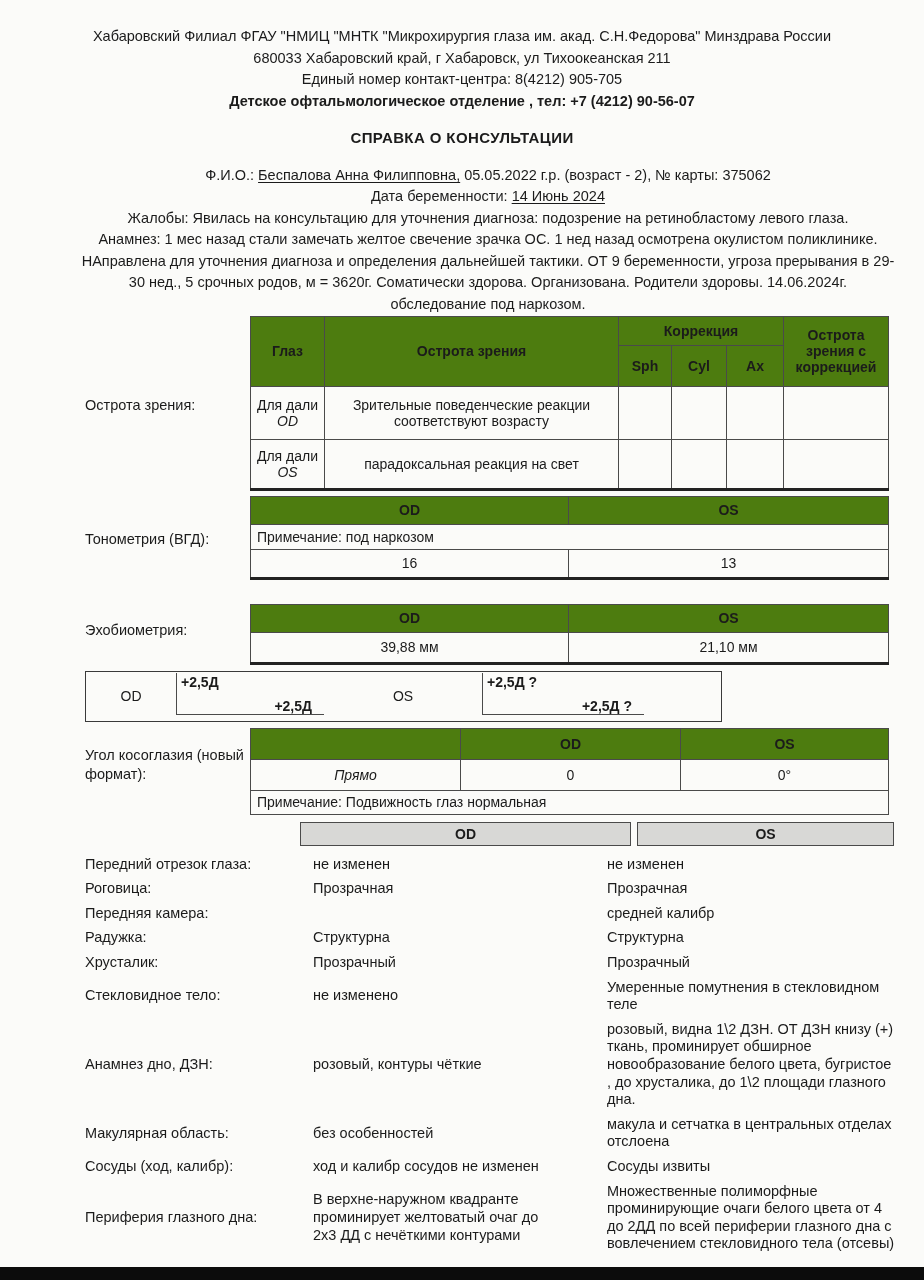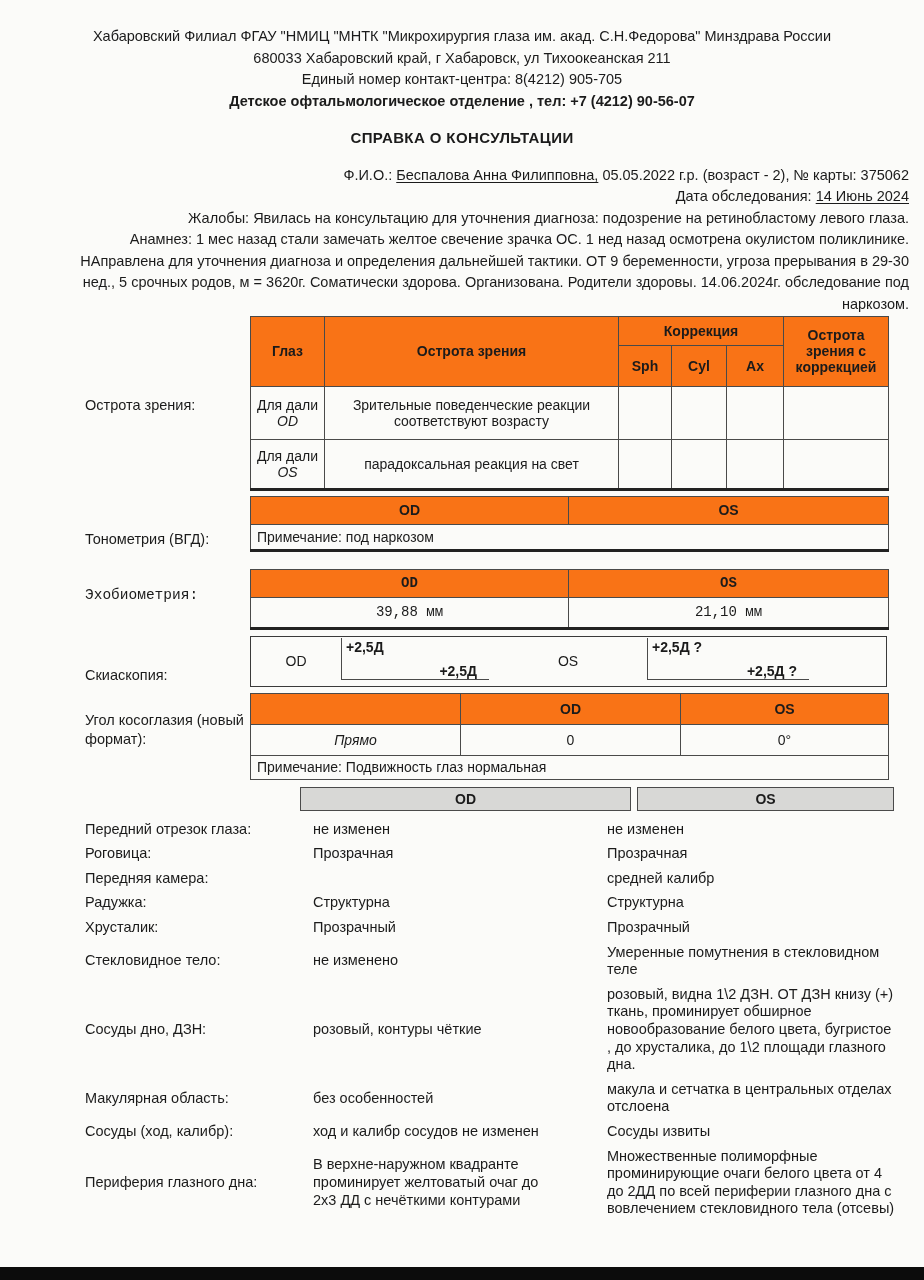--- a/index.html
+++ b/index.html
@@ -10,49 +10,49 @@
     -webkit-font-smoothing:antialiased;
   }
   .page{width:924px;height:1280px;position:relative;}
 
   
   .doc-header{padding-top:26px;text-align:center;font-size:14.5px;line-height:21.5px;}
   .h-bold{font-weight:bold;}
   .doc-title{margin-top:15px;font-weight:bold;font-size:15px;letter-spacing:.4px;}
 
   
-  .patient{margin:16px 15px 0 80px;font-size:14.5px;line-height:21.6px;text-align:right;}
+  .patient{margin:16px 28px 0 80px;font-size:14.5px;line-height:21.6px;text-align:center;}
   .u{text-decoration:underline;text-underline-offset:2px;}
 
   
   .sect{display:flex;margin-left:85px;}
   .sect-label{width:165px;flex-shrink:0;font-size:14.5px;line-height:19px;}
   .sect-body{width:638px;flex-shrink:0;}
 
   table.tbl{border-collapse:collapse;width:638px;font-size:14px;table-layout:fixed;border:1.5px solid #2f2f2f;}
   table.tbl th, table.tbl td{border:1px solid #4a4a4a;text-align:center;padding:1px 4px;vertical-align:middle;}
-  table.tbl th{background:#f97316;font-weight:bold;}
+  table.tbl th{background:#4d7c0f;font-weight:bold;}
   table.tbl td.note{text-align:left;padding-left:6px;}
   .tb2{border-bottom:3px solid #222 !important;}
   .it{font-style:italic;}
 
   
   .acuity .sect-label{padding-top:80px;}
   .acuity-tbl tr.gh1 th{height:26px;}
   .acuity-tbl tr.gh2 th{height:38px;}
   .acuity-tbl tr.br1 td{height:50px;}
   .acuity-tbl tr.br2 td{height:46px;}
 
   
   .tono{margin-top:5px;}
   .tono .sect-label{padding-top:34px;}
   .tono-tbl tr.gh th{height:25px;}
   .tono-tbl td.note{height:22px;}
   .tono-tbl tr.vals td{height:25px;}
-  .echo{margin-top:17px;font-family:Liberation Mono, monospace;}
+  .echo{margin-top:24px;}
   .echo .sect-label{padding-top:17px;}
   .echo-tbl tr.gh th{height:25px;}
   .echo-tbl tr.vals td{height:27px;}
 
   
   .skia-sect{margin-top:6px;}
   .skia-sect .sect-label{padding-top:30px;}
   .skia{border:1.5px solid #3a3a3a;width:635px;font-size:14px;background:transparent;}
   .skia-note{border-bottom:1px solid #4a4a4a;padding:2px 6px;height:18px;}
   .skia-row{display:flex;height:49px;}
@@ -97,21 +97,21 @@
     <div class="doc-title">СПРАВКА О КОНСУЛЬТАЦИИ</div>
   </div>
 
   <div class="patient">
     <div>
       <span>Ф.И.О.:</span>
       <span class="u">Беспалова Анна Филипповна,</span>
       <span>05.05.2022 г.р. (возраст - 2), № карты: 375062</span>
     </div>
     <div>
-      <span>Дата обследования:</span>
+      <span>Дата беременности:</span>
       <span class="u">14 Июнь 2024</span>
     </div>
     <div>Жалобы: Явилась на консультацию для уточнения диагноза: подозрение на ретинобластому левого глаза.</div>
     <div>Анамнез: 1 мес назад стали замечать желтое свечение зрачка ОС. 1 нед назад осмотрена окулистом поликлинике. НАправлена для уточнения диагноза и определения дальнейшей тактики. ОТ 9 беременности, угроза прерывания в 29-30 нед., 5 срочных родов, м = 3620г. Соматически здорова. Организована. Родители здоровы. 14.06.2024г. обследование под наркозом.</div>
   </div>
 
   <div class="sect acuity">
     <div class="sect-label">Острота зрения:</div>
     <div class="sect-body">
       <table class="tbl acuity-tbl tb2">
@@ -171,20 +171,24 @@
             <col style="width:320px">
           </colgroup>
         <tbody>
             <tr class="gh">
           <th>OD</th>
           <th>OS</th>
         </tr>
         <tr>
               <td colspan="2" class="note">Примечание: под наркозом</td>
             </tr>
+        <tr class="vals">
+          <td>16</td>
+          <td>13</td>
+        </tr>
       </tbody>
         </table>
     </div>
   </div>
 
   <div class="sect echo">
     <div class="sect-label">Эхобиометрия:</div>
     <div class="sect-body">
       <table class="tbl echo-tbl tb2">
         <colgroup>
@@ -199,21 +203,20 @@
         <tr class="vals">
           <td>39,88 мм</td>
           <td>21,10 мм</td>
         </tr>
       </tbody>
         </table>
     </div>
   </div>
 
   <div class="sect skia-sect">
-    <div class="sect-label">Скиаскопия:</div>
     <div class="sect-body">
       <div class="skia">
         <div class="skia-row">
           <div class="skia-eye">OD</div>
           <div class="skia-box">
             <div class="sl1">+2,5Д</div>
             <div class="sl2">+2,5Д</div>
           </div>
           <div class="skia-eye os">OS</div>
           <div class="skia-box b2">
@@ -283,21 +286,21 @@
       <div class="e-label">Хрусталик:</div>
       <div class="e-od">Прозрачный</div>
       <div class="e-os">Прозрачный</div>
     </div>
     <div class="exam-row">
       <div class="e-label">Стекловидное тело:</div>
       <div class="e-od">не изменено</div>
       <div class="e-os">Умеренные помутнения в стекловидном теле</div>
     </div>
     <div class="exam-row">
-      <div class="e-label">Сосуды дно, ДЗН:</div>
+      <div class="e-label">Анамнез дно, ДЗН:</div>
       <div class="e-od">розовый, контуры чёткие</div>
       <div class="e-os">розовый, видна 1\2 ДЗН. ОТ ДЗН книзу (+) ткань, проминирует обширное новообразование белого цвета, бугристое , до хрусталика, до 1\2 площади глазного дна.</div>
     </div>
     <div class="exam-row">
       <div class="e-label">Макулярная область:</div>
       <div class="e-od">без особенностей</div>
       <div class="e-os">макула и сетчатка в центральных отделах отслоена</div>
     </div>
     <div class="exam-row">
       <div class="e-label">Сосуды (ход, калибр):</div>

